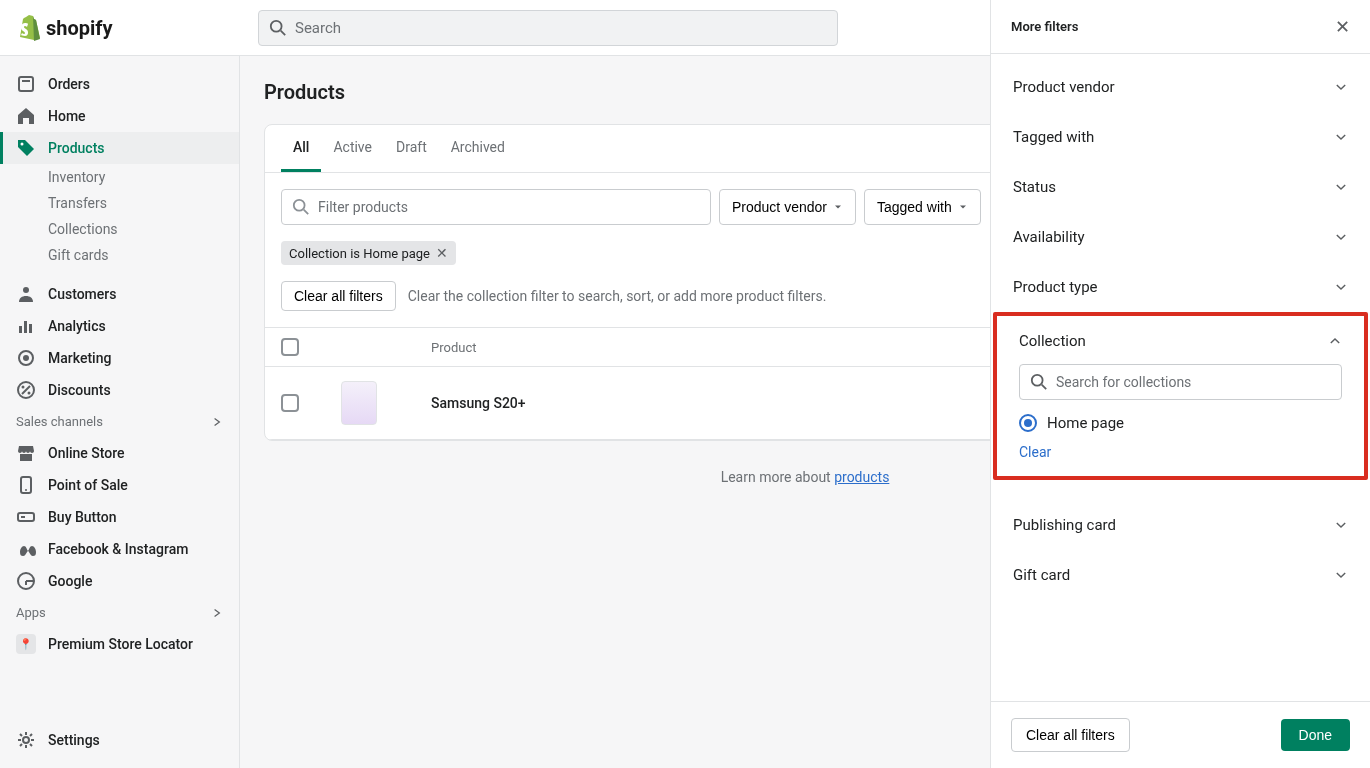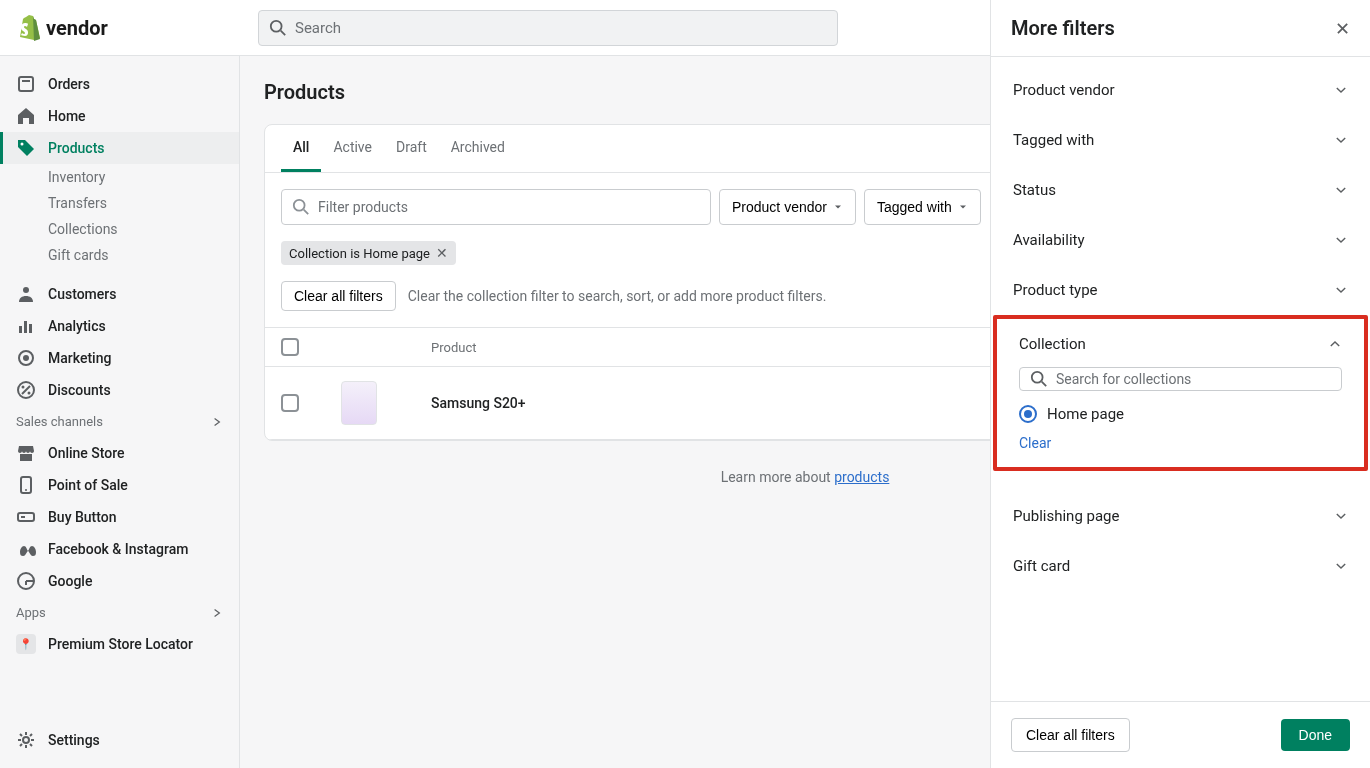--- a/index.html
+++ b/index.html
@@ -43,29 +43,29 @@
 .chk { width: 18px; height: 18px; border: 2px solid #8c9196; border-radius: 4px; }
 .thumb { width: 36px; height: 44px; background: linear-gradient(#f4f0fa, #e6d9f5); border: 1px solid #e1e3e5; border-radius: 4px; }
 .badge-active { background: #aee9d1; color: #2b5948; padding: 2px 10px; border-radius: 10px; font-size: 13px; display: inline-block; }
 .inv-zero { color: #d72c0d; }
 .learn { text-align: center; margin-top: 28px; color: #6d7175; }
 .learn a { color: #2c6ecb; text-decoration: underline; }
 
 
 .drawer { position: absolute; top: 0; right: 0; width: 380px; bottom: 0; background: #fff; border-left: 1px solid #e1e3e5; display: flex; flex-direction: column; }
 .drawer-head { display: flex; justify-content: space-between; align-items: center; padding: 16px 20px; border-bottom: 1px solid #e1e3e5; }
-.drawer-head h2 { font-size: 20px; font-weight: 600; }
+.drawer-head h2 { font-size: 13px; font-weight: 600; }
 .drawer-close { cursor: pointer; color: #5c5f62; font-size: 18px; }
 .drawer-body { flex: 1; overflow-y: auto; padding: 8px 0; }
 .filter-section { padding: 16px 22px; display: flex; justify-content: space-between; align-items: center; cursor: pointer; font-size: 15px; }
 .filter-section.expanded { display: block; }
 .filter-section.expanded .fs-head { display: flex; justify-content: space-between; align-items: center; margin-bottom: 14px; }
 .chev { color: #5c5f62; }
 .fs-body { }
-.fs-search { display: flex; align-items: center; border: 1px solid #c9cccf; border-radius: 4px; height: 24px; padding: 4px 10px; color: #6d7175; margin-bottom: 14px; }
+.fs-search { display: flex; align-items: center; border: 1px solid #c9cccf; border-radius: 4px; height: 36px; padding: 4px 10px; color: #6d7175; margin-bottom: 14px; }
 .fs-search span { margin-left: 8px; font-size: 14px; }
 .fs-radio { display: flex; align-items: center; gap: 10px; margin-bottom: 12px; }
 .radio-on { width: 18px; height: 18px; border: 2px solid #2c6ecb; border-radius: 50%; display: flex; align-items: center; justify-content: center; }
 .radio-on::after { content: ""; width: 8px; height: 8px; background: #2c6ecb; border-radius: 50%; }
 .fs-clear { color: #2c6ecb; cursor: pointer; font-size: 14px; }
 .highlight-box { border: 4px solid #d92d20; margin: 0 2px; border-radius: 2px; }
 .drawer-foot { border-top: 1px solid #e1e3e5; padding: 16px 20px; display: flex; justify-content: space-between; align-items: center; }
 .btn-outline { border: 1px solid #c9cccf; border-radius: 4px; padding: 8px 14px; background: #fff; cursor: pointer; font-size: 14px; }
 .btn-primary { background: #008060; color: #fff; border: none; border-radius: 4px; padding: 8px 18px; cursor: pointer; font-size: 14px; font-weight: 500; }
 
@@ -74,21 +74,21 @@
 </head>
 <body>
 
 <div class="topbar">
   <div class="logo">
     <svg width="24" height="26" viewBox="0 0 24 26">
         <path fill="#95bf47" d="M20 5l-2-1-1-3-4-1-3 2-2 1-1 1-3 18 14 3 6-2z"></path>
         <path fill="#5e8e3e" d="M17 1l1 3 2 1 4 19-6 2z"></path>
         <path fill="#fff" d="M12 9l-1 3s-1-1-2-1-1 1-1 1 0 1 2 2 2 3 2 4-1 3-3 3-4-1-4-1l1-2s1 1 2 1 1-1 1-1 0-1-2-2-2-3-2-4 1-4 4-4 3 1 3 1z"></path>
       </svg>
-    <span>vendor</span>
+    <span>shopify</span>
   </div>
   <div class="searchbar">
     <svg width="18" height="18" viewBox="0 0 20 20">
         <circle cx="8" cy="8" r="6" fill="none" stroke="#5c5f62" stroke-width="2"></circle>
         <line x1="13" y1="13" x2="18" y2="18" stroke="#5c5f62" stroke-width="2"></line>
       </svg>
     <span>Search</span>
   </div>
 </div>
 
@@ -344,21 +344,21 @@
             <div class="radio-on"></div>
             <span>Home page</span>
           </div>
           <div class="fs-clear">Clear</div>
         </div>
       </div>
     </div>
 
     <div style="height:20px"></div>
     <div class="filter-section">
-      <span>Publishing page</span>
+      <span>Publishing card</span>
       <svg class="chev" width="14" height="14" viewBox="0 0 20 20">
           <path d="M4 7l6 6 6-6" fill="none" stroke="#5c5f62" stroke-width="2"></path>
         </svg>
     </div>
     <div class="filter-section">
       <span>Gift card</span>
       <svg class="chev" width="14" height="14" viewBox="0 0 20 20">
           <path d="M4 7l6 6 6-6" fill="none" stroke="#5c5f62" stroke-width="2"></path>
         </svg>
     </div>

